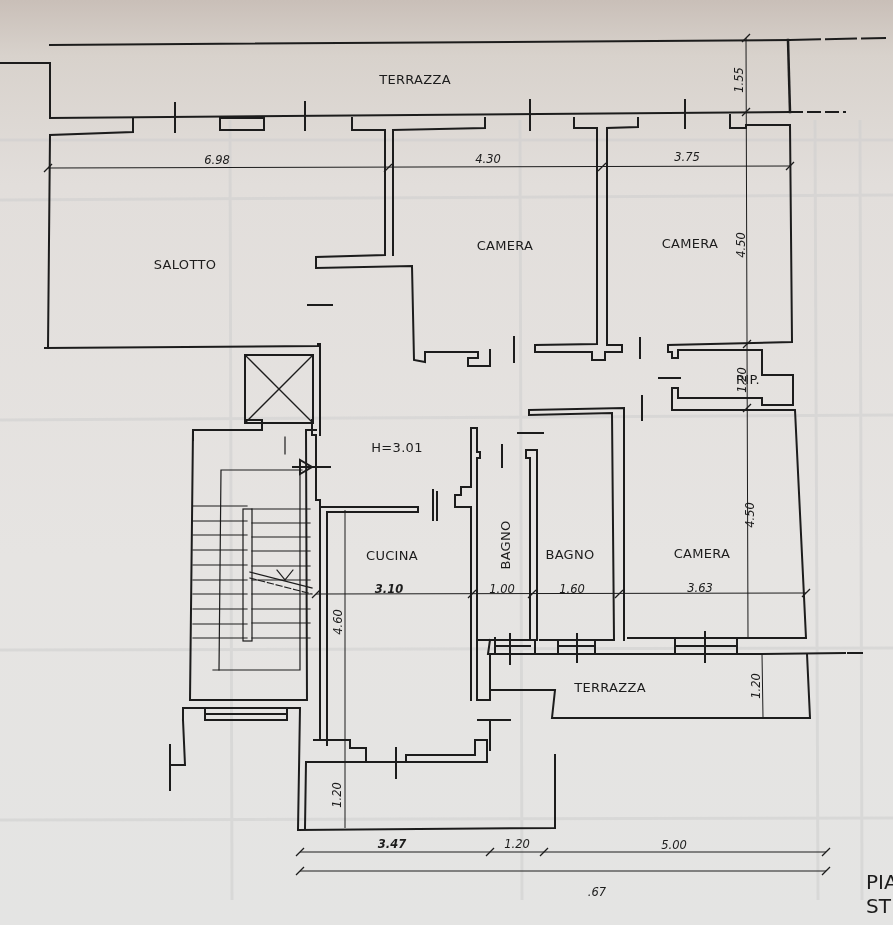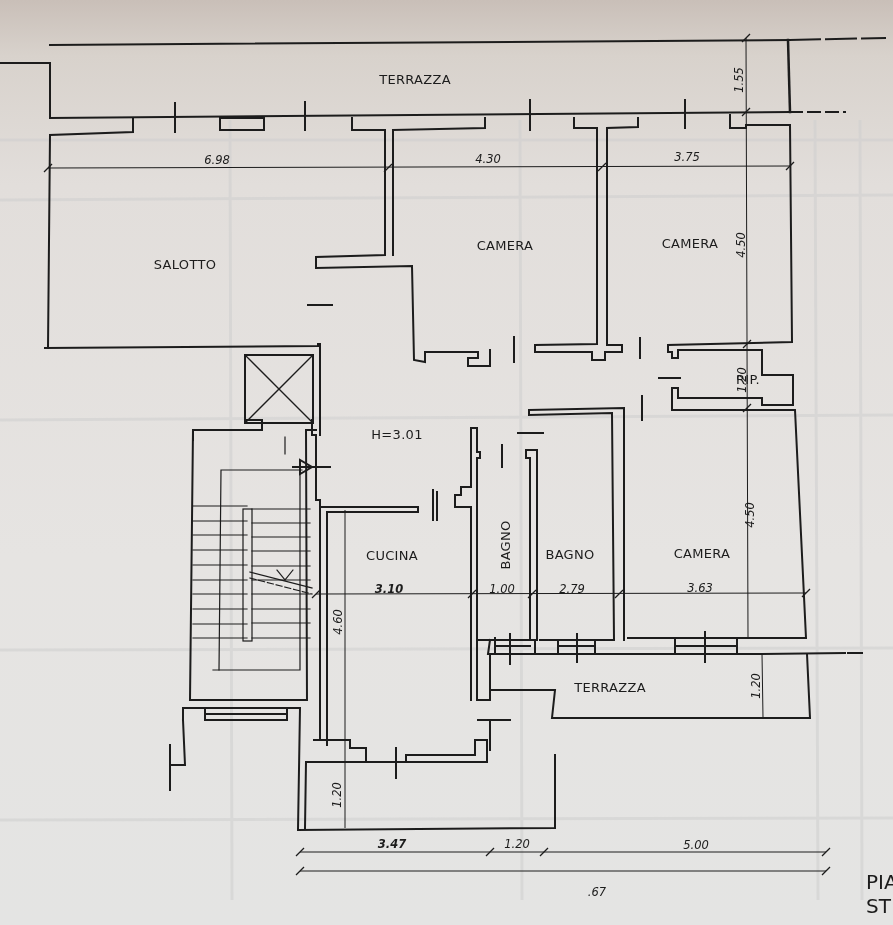--- a/index.html
+++ b/index.html
@@ -194,42 +194,42 @@
       <line x1="822" y1="875" x2="830" y2="867"></line>
     </g>
   </g>
 </svg>
 
 <div class="lbl" style="left:415px; top:79px;">TERRAZZA</div>
 <div class="lbl" style="left:185px; top:248px;margin-top:16px;">SALOTTO</div>
 <div class="lbl" style="left:505px; top:245px;">CAMERA</div>
 <div class="lbl" style="left:690px; top:243px;">CAMERA</div>
 <div class="lbl" style="left:712px; top:379px;margin-left:36px;">RIP.</div>
-<div class="lbl" style="left:397px; top:434px;">H=3.01</div>
+<div class="lbl" style="left:397px; top:447px;">H=3.01</div>
 <div class="lbl" style="left:392px; top:555px;text-align:center;">CUCINA</div>
 <div class="lbl vert" style="left:505px; top:545px;">BAGNO</div>
 <div class="lbl" style="left:570px; top:554px;">BAGNO</div>
 <div class="lbl" style="left:702px; top:553px;">CAMERA</div>
 <div class="lbl" style="left:610px; top:687px;">TERRAZZA</div>
 
 <div class="dim vert" style="left:739px; top:80px;">1.55</div>
 <div class="dim" style="left:217px; top:160px;">6.98</div>
 <div class="dim" style="left:488px; top:159px;">4.30</div>
 <div class="dim" style="left:687px; top:157px;text-align:right;">3.75</div>
 <div class="dim vert" style="left:741px; top:245px;">4.50</div>
 <div class="dim vert" style="left:742px; top:380px;">1.20</div>
 <div class="dim vert" style="left:750px; top:515px;">4.50</div>
 <div class="dim" style="left:389px; top:589px;font-weight:bold;">3.10</div>
 <div class="dim vert" style="left:338px; top:622px;">4.60</div>
 <div class="dim" style="left:502px; top:589px;">1.00</div>
-<div class="dim" style="left:572px; top:589px;">2.79</div>
+<div class="dim" style="left:572px; top:589px;">1.60</div>
 <div class="dim" style="left:700px; top:588px;">3.63</div>
 <div class="dim vert" style="left:756px; top:686px;">1.20</div>
 <div class="dim vert" style="left:337px; top:795px;">1.20</div>
 <div class="dim" style="left:392px; top:844px;font-weight:bold;">3.47</div>
 <div class="dim" style="left:517px; top:844px;">1.20</div>
-<div class="dim" style="left:674px; top:845px;margin-left:22px;">5.00</div>
+<div class="dim" style="left:674px; top:845px;">5.00</div>
 <div class="dim" style="left:597px; top:892px;">.67</div>
 
 <div class="title" style="left:866px; top:870px;">
   <div>PIA</div>
   <div>ST</div>
 </div>
 
 </body></html>

